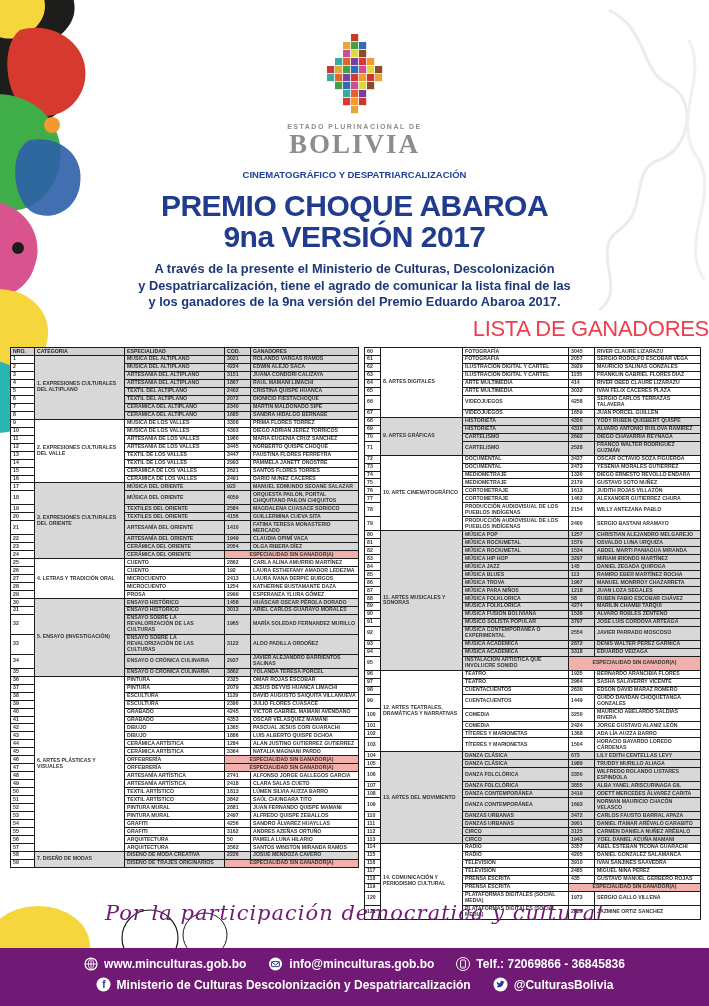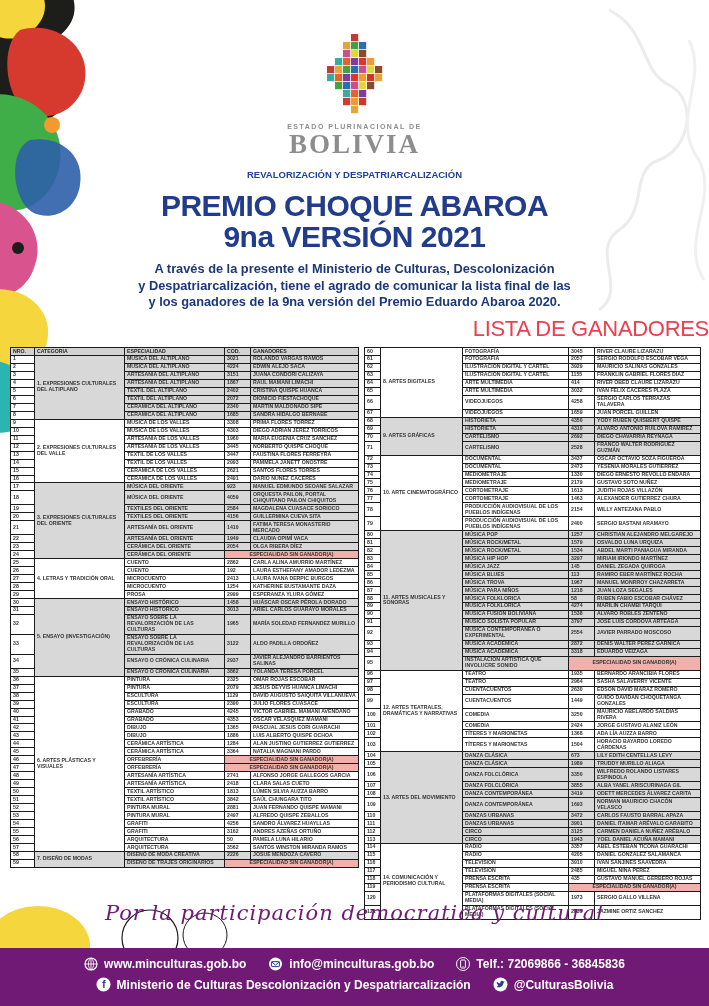--- a/index.html
+++ b/index.html
@@ -101,33 +101,33 @@
       <rect x="24" y="56" width="7.2" height="7.2" fill="#e2632f"></rect>
       <rect x="32" y="56" width="7.2" height="7.2" fill="#7b3fa0"></rect>
       <rect x="16" y="64" width="7.2" height="7.2" fill="#d63a2f"></rect>
       <rect x="24" y="64" width="7.2" height="7.2" fill="#f29a2e"></rect>
       <rect x="32" y="64" width="7.2" height="7.2" fill="#c8392f"></rect>
       <rect x="24" y="72" width="7.2" height="7.2" fill="#e2a63b"></rect>
     </svg>
   <div class="estado">ESTADO PLURINACIONAL DE</div>
   <div class="bolivia">BOLIVIA</div>
   <div class="ministerio">
-    <div>REVALORIZACIÓN Y DESPATRIARCALIZACIÓN</div>
+    <div>CINEMATOGRÁFICO Y DESPATRIARCALIZACIÓN</div>
   </div>
 </div>
 
 <div class="title">
   <div>PREMIO CHOQUE ABAROA</div>
-  <div>9na VERSIÓN 2021</div>
+  <div>9na VERSIÓN 2017</div>
 </div>
 
 <div class="intro">
   <div>A través de la presente el Ministerio de Culturas, Descolonización</div>
   <div>y Despatriarcalización, tiene el agrado de comunicar la lista final de las</div>
-  <div>y los ganadores de la 9na versión del Premio Eduardo Abaroa 2020.</div>
+  <div>y los ganadores de la 9na versión del Premio Eduardo Abaroa 2017.</div>
 </div>
 
 <div class="list-heading">LISTA DE GANADORES</div>
 
 <div class="tables">
   <table class="tbl" id="table-left" style="width:348px;">
     <colgroup>
         <col style="width:24px">
         <col style="width:90px">
         <col style="width:100px">

